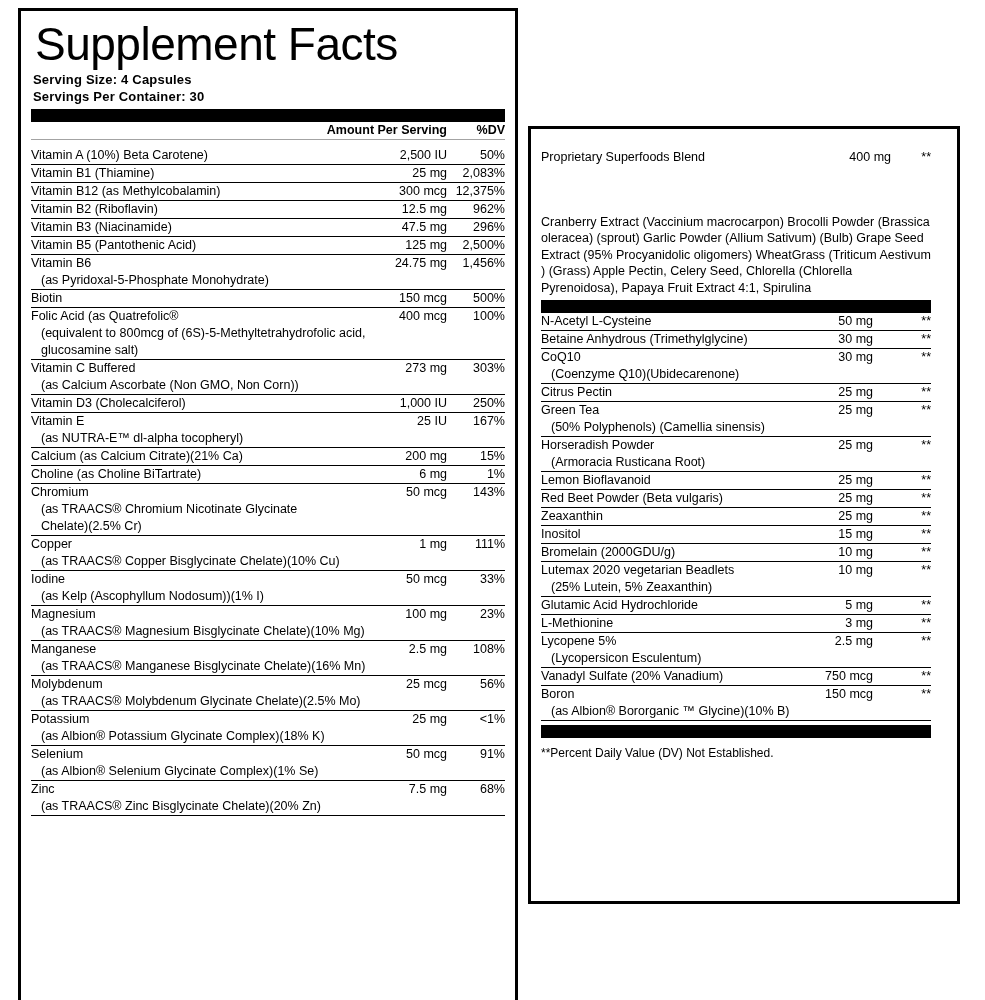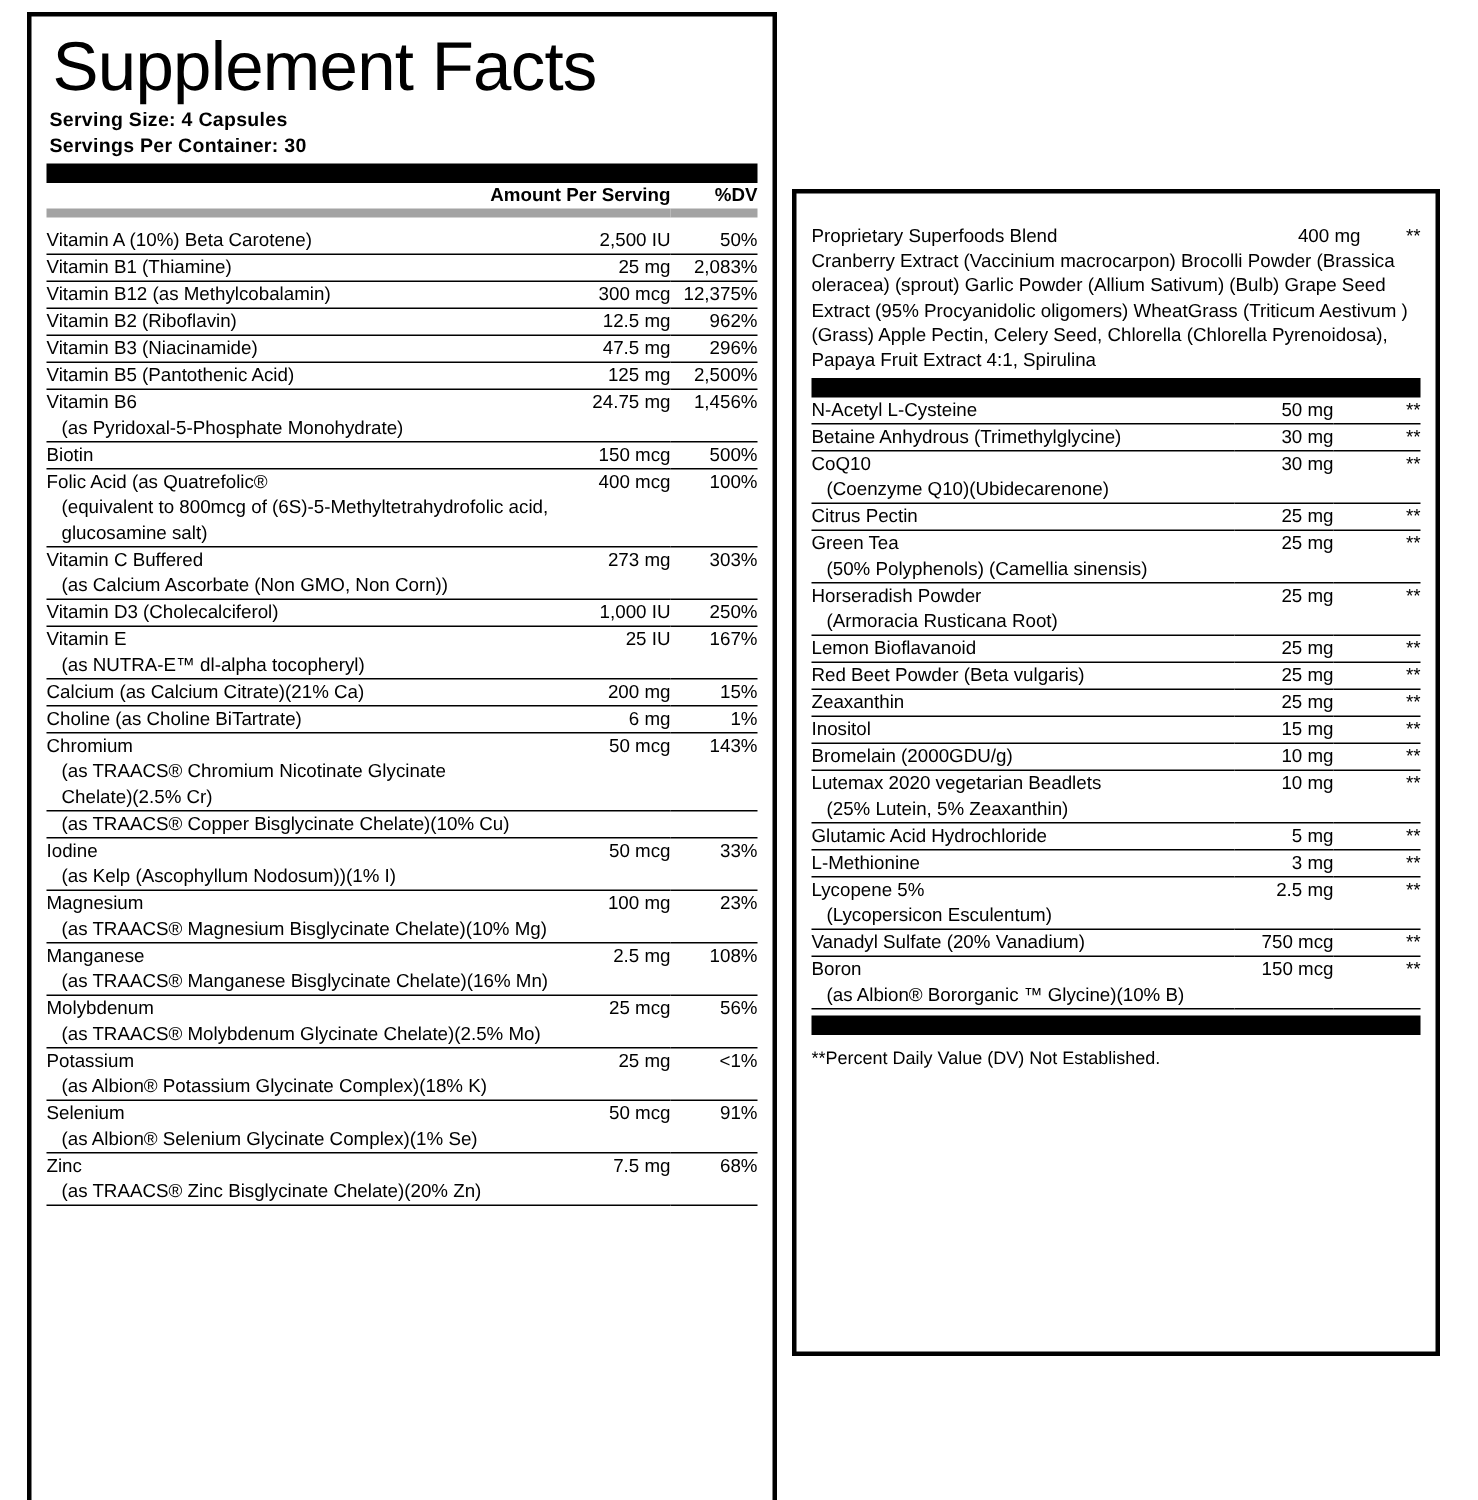--- a/index.html
+++ b/index.html
@@ -28,21 +28,21 @@
     top: 8px;
     width: 500px;
     height: 996px;
     padding: 6px 10px 0 10px;
   }
   #right-panel {
     left: 528px;
     top: 126px;
     width: 432px;
     height: 778px;
-    padding: 6px 10px 0 10px;
+    padding: 6px 26px 0 10px;
   }
 
   
   .sf-title {
     font-family: "Liberation Sans", sans-serif;
     font-weight: normal;
     font-size: 46px;
     line-height: 50px;
     letter-spacing: -0.5px;
     margin: 2px 0 2px 4px;
@@ -74,36 +74,37 @@
     vertical-align: top;
   }
   td.name   { text-align: left; }
   td.amt    { text-align: right; white-space: nowrap; padding-right: 18px; }
   td.dv     { text-align: right; white-space: nowrap; width: 58px; }
   tr.bordered > td { border-bottom: 1px solid #000; }
   tr.cont > td { border-bottom: none; }
   .indent1 { padding-left: 10px; display: inline-block; }
   .hdr-row td {
     font-weight: bold;
-    border-bottom: 6px solid #a3a3a3;
+    border-bottom: 1px solid #a3a3a3;
     padding-bottom: 2px;
     margin-top: 46px;
   }
   .hdr-amount { text-align: right; padding-right: 18px; }
   .hdr-dv { text-align: right; }
   .gap-row td { height: 5px; border: none; padding: 0; }
 
   
   .blend-head {
     font-size: 12.5px;
     line-height: 16.5px;
   }
   .blend-body {
     font-size: 12.5px;
     line-height: 16.5px;
+    margin-top: 48px;
   }
   .blend-row {
     display: flex;
     align-items: baseline;
   }
   .blend-row .bn { flex: 1; }
   .blend-row .ba { width: 78px; text-align: right; padding-right: 14px; white-space: nowrap; margin-top: 14px;}
   .blend-row .bd { width: 26px; text-align: right; white-space: nowrap;}
   .footnote {
     font-size: 12px;
@@ -224,20 +225,25 @@
           <td class="name">Chromium</td>
           <td class="amt">50 mcg</td>
           <td class="dv">143%</td>
         </tr>
         <tr class="cont">
           <td class="name" colspan="3"><span class="indent1">(as TRAACS® Chromium Nicotinate Glycinate</span></td>
         </tr>
         <tr class="bordered">
           <td class="name" colspan="3"><span class="indent1">Chelate)(2.5% Cr)</span></td>
         </tr>
+        <tr class="cont">
+          <td class="name">Copper</td>
+          <td class="amt">1 mg</td>
+          <td class="dv">111%</td>
+        </tr>
         <tr class="bordered">
           <td class="name" colspan="3"><span class="indent1">(as TRAACS® Copper Bisglycinate Chelate)(10% Cu)</span></td>
         </tr>
         <tr class="cont">
           <td class="name">Iodine</td>
           <td class="amt">50 mcg</td>
           <td class="dv">33%</td>
         </tr>
         <tr class="bordered">
           <td class="name" colspan="3"><span class="indent1">(as Kelp (Ascophyllum Nodosum))(1% I)</span></td>

